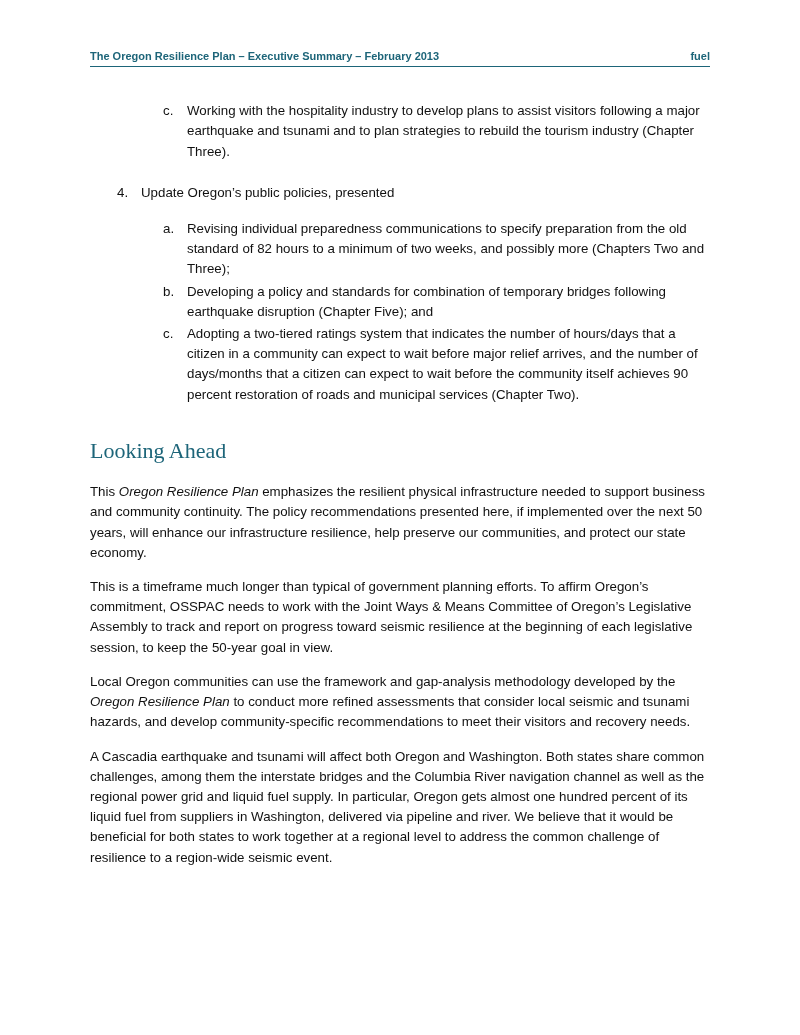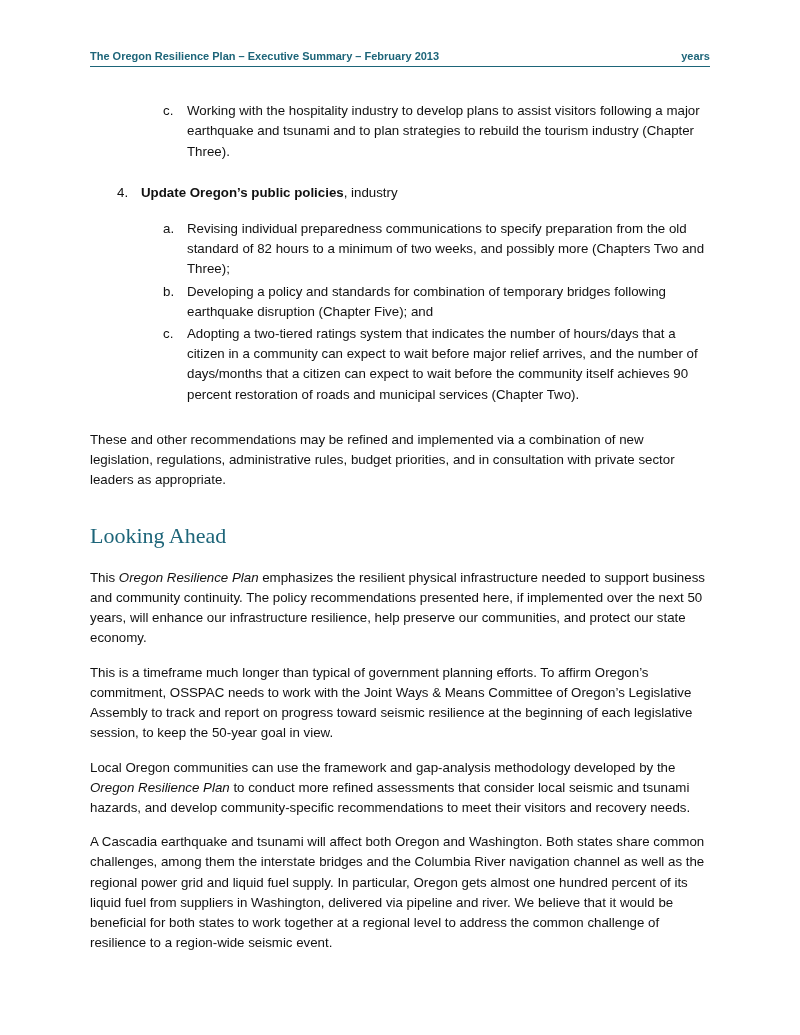--- a/index.html
+++ b/index.html
@@ -57,51 +57,50 @@
     margin: 29px 0 15px 0;
   }
 </style>
 </head>
 <body>
 
 <div class="page">
 
   <div class="page-header">
     <span>The Oregon Resilience Plan – Executive Summary – February 2013</span>
-    <span>years</span>
+    <span>fuel</span>
   </div>
 
   <div class="content">
 
     <div class="li indent-2 mb-lg">
       <span class="marker">c.</span>
       <span class="li-text">Working with the hospitality industry to develop plans to assist visitors following a major earthquake and tsunami and to plan strategies to rebuild the tourism industry (Chapter Three).</span>
     </div>
 
     <div class="li indent-1 mb-md">
       <span class="marker">4.</span>
-      <span class="li-text"><span style="font-weight: bold;">Update Oregon’s public policies</span><span>, industry</span></span>
+      <span class="li-text"><span style="font-weight: normal;">Update Oregon’s public policies</span><span>, presented</span></span>
     </div>
 
     <div class="li indent-2 mb-xs">
       <span class="marker">a.</span>
       <span class="li-text">Revising individual preparedness communications to specify preparation from the old standard of 82 hours to a minimum of two weeks, and possibly more (Chapters Two and Three);</span>
     </div>
 
     <div class="li indent-2 mb-xs">
       <span class="marker">b.</span>
       <span class="li-text">Developing a policy and standards for combination of temporary bridges following earthquake disruption (Chapter Five); and</span>
     </div>
 
     <div class="li indent-2 mb-end">
       <span class="marker">c.</span>
       <span class="li-text">Adopting a two-tiered ratings system that indicates the number of hours/days that a citizen in a community can expect to wait before major relief arrives, and the number of days/months that a citizen can expect to wait before the community itself achieves 90 percent restoration of roads and municipal services (Chapter Two).</span>
     </div>
 
-    <p class="para">These and other recommendations may be refined and implemented via a combination of new legislation, regulations, administrative rules, budget priorities, and in consultation with private sector leaders as appropriate.</p>
 
     <h2 class="section-heading">Looking Ahead</h2>
 
     <p class="para"><span>This </span><span style="font-style: italic;">Oregon Resilience Plan</span><span> emphasizes the resilient physical infrastructure needed to support business and community continuity. The policy recommendations presented here, if implemented over the next 50 years, will enhance our infrastructure resilience, help preserve our communities, and protect our state economy.</span></p>
 
     <p class="para">This is a timeframe much longer than typical of government planning efforts. To affirm Oregon’s commitment, OSSPAC needs to work with the Joint Ways &amp; Means Committee of Oregon’s Legislative Assembly to track and report on progress toward seismic resilience at the beginning of each legislative session, to keep the 50-year goal in view.</p>
 
     <p class="para"><span>Local Oregon communities can use the framework and gap-analysis methodology developed by the </span><span style="font-style: italic;">Oregon Resilience Plan</span><span> to conduct more refined assessments that consider local seismic and tsunami hazards, and develop community-specific recommendations to meet their visitors and recovery needs.</span></p>
 
     <p class="para para-gap">A Cascadia earthquake and tsunami will affect both Oregon and Washington. Both states share common challenges, among them the interstate bridges and the Columbia River navigation channel as well as the regional power grid and liquid fuel supply. In particular, Oregon gets almost one hundred percent of its liquid fuel from suppliers in Washington, delivered via pipeline and river. We believe that it would be beneficial for both states to work together at a regional level to address the common challenge of resilience to a region-wide seismic event.</p>

